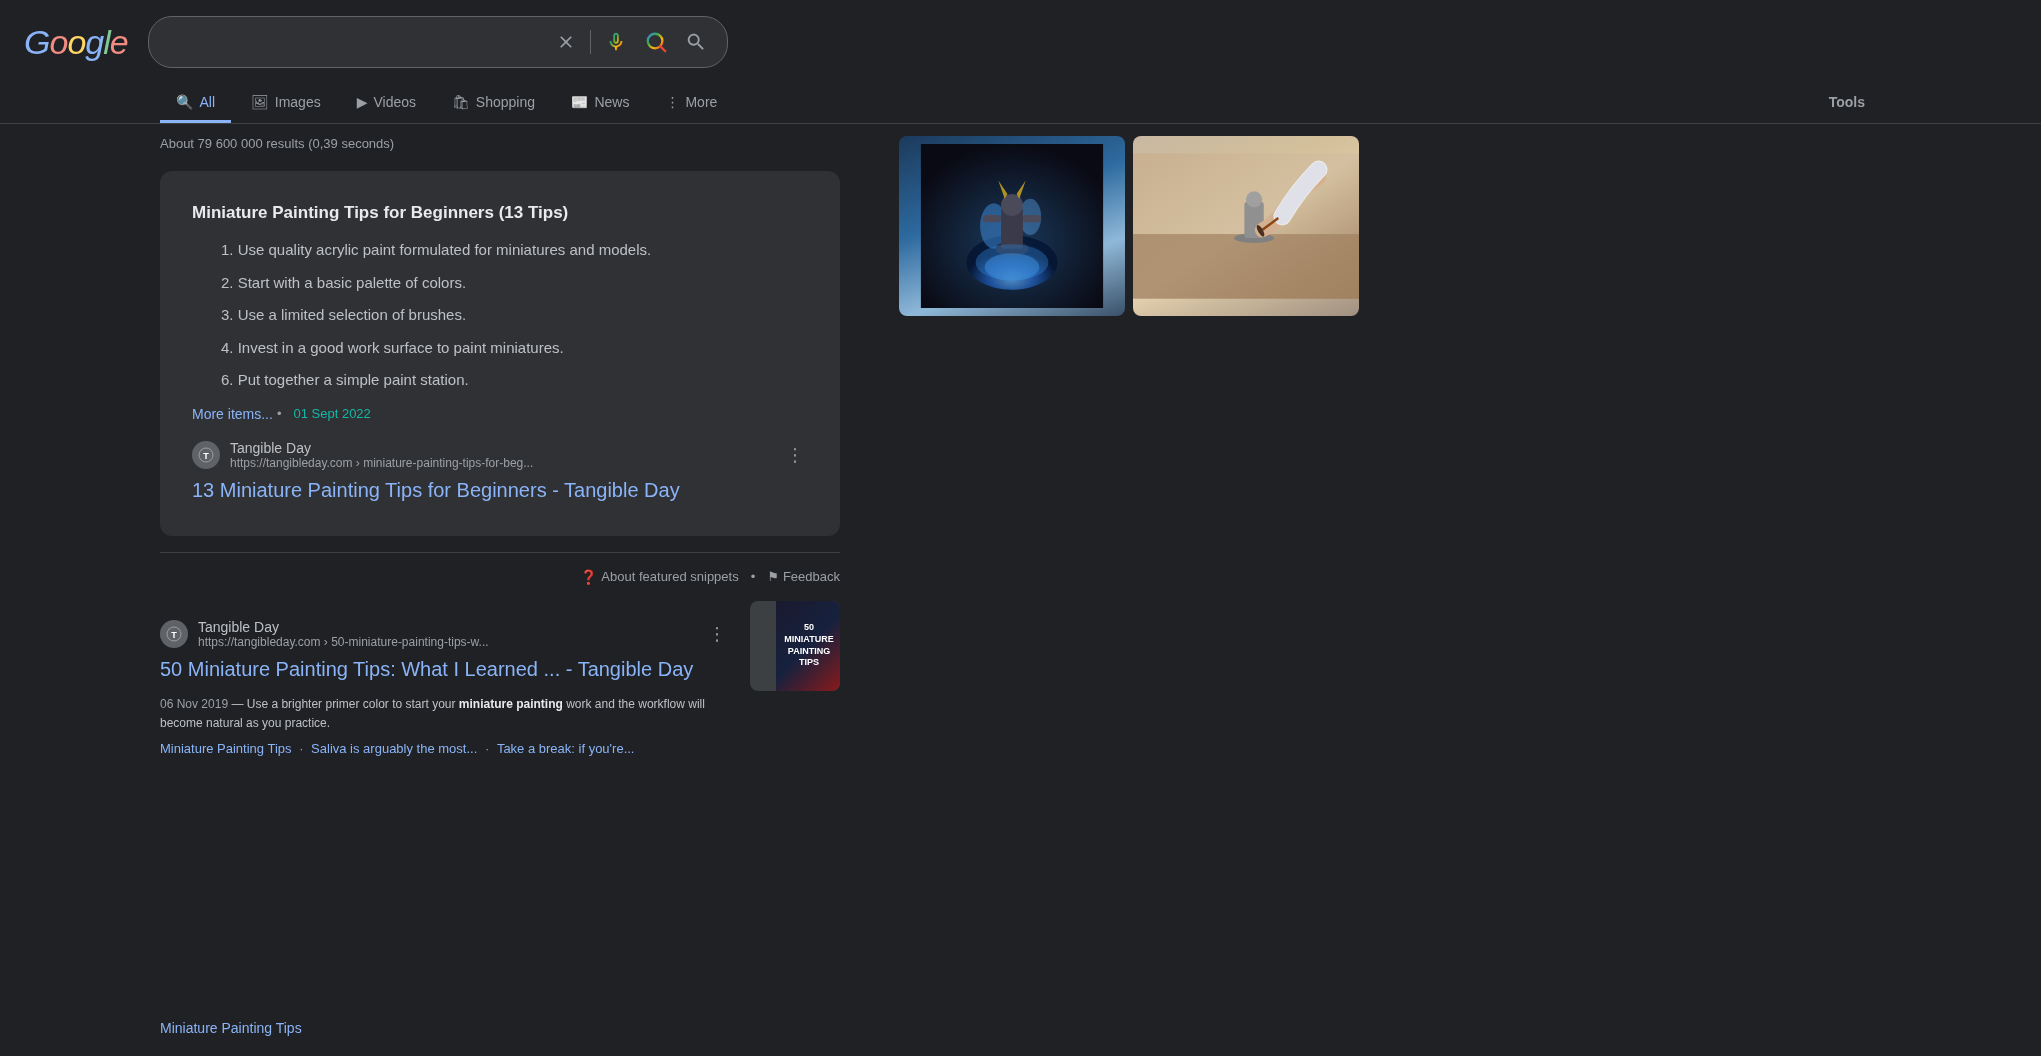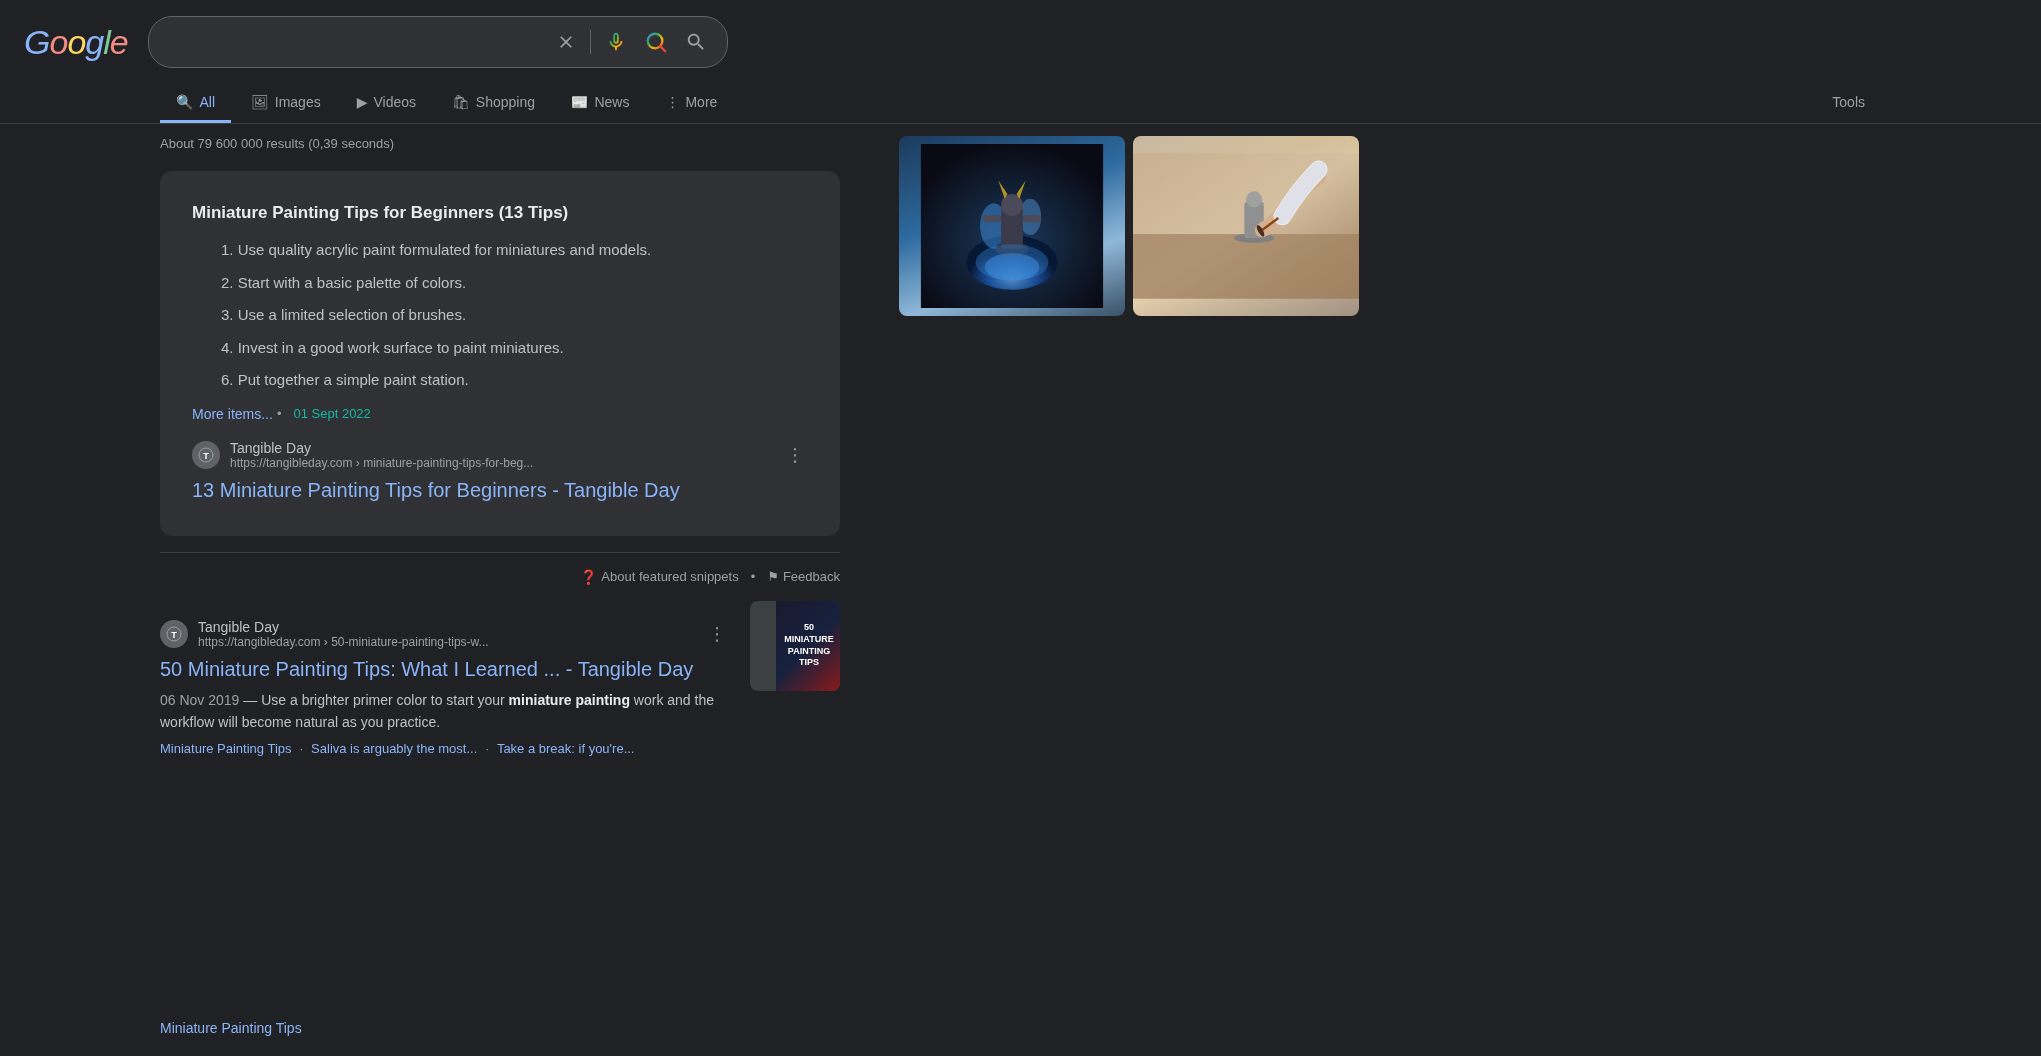--- a/index.html
+++ b/index.html
@@ -102,20 +102,21 @@
     .tab-icon { font-size: 14px; }
     .tools-btn {
       margin-left: auto;
       padding: 10px 16px;
       cursor: pointer;
       color: #9aa0a6;
       font-size: 14px;
       background: none;
       border: none;
       border-bottom: 3px solid transparent;
+      font-weight: bold;
     }
 
     
     .main-content {
       display: flex;
       padding: 12px 160px 0 160px;
       gap: 59px;
     }
 
     
@@ -285,24 +286,24 @@
       justify-content: center;
       font-size: 9px;
       color: #fff;
       text-align: center;
       line-height: 1.3;
       font-weight: 700;
       padding: 8px;
     }
 
     .snippet-text {
-      font-size: 14px;
+      font-size: 12px;
       color: #bdc1c6;
       line-height: 1.6;
-      margin-top: 6px;
+      margin-top: 12px;
     }
     .snippet-text strong {
       color: #e8eaed;
       font-weight: 700;
     }
     .snippet-date {
       color: #9aa0a6;
     }
 
     .sub-links {

